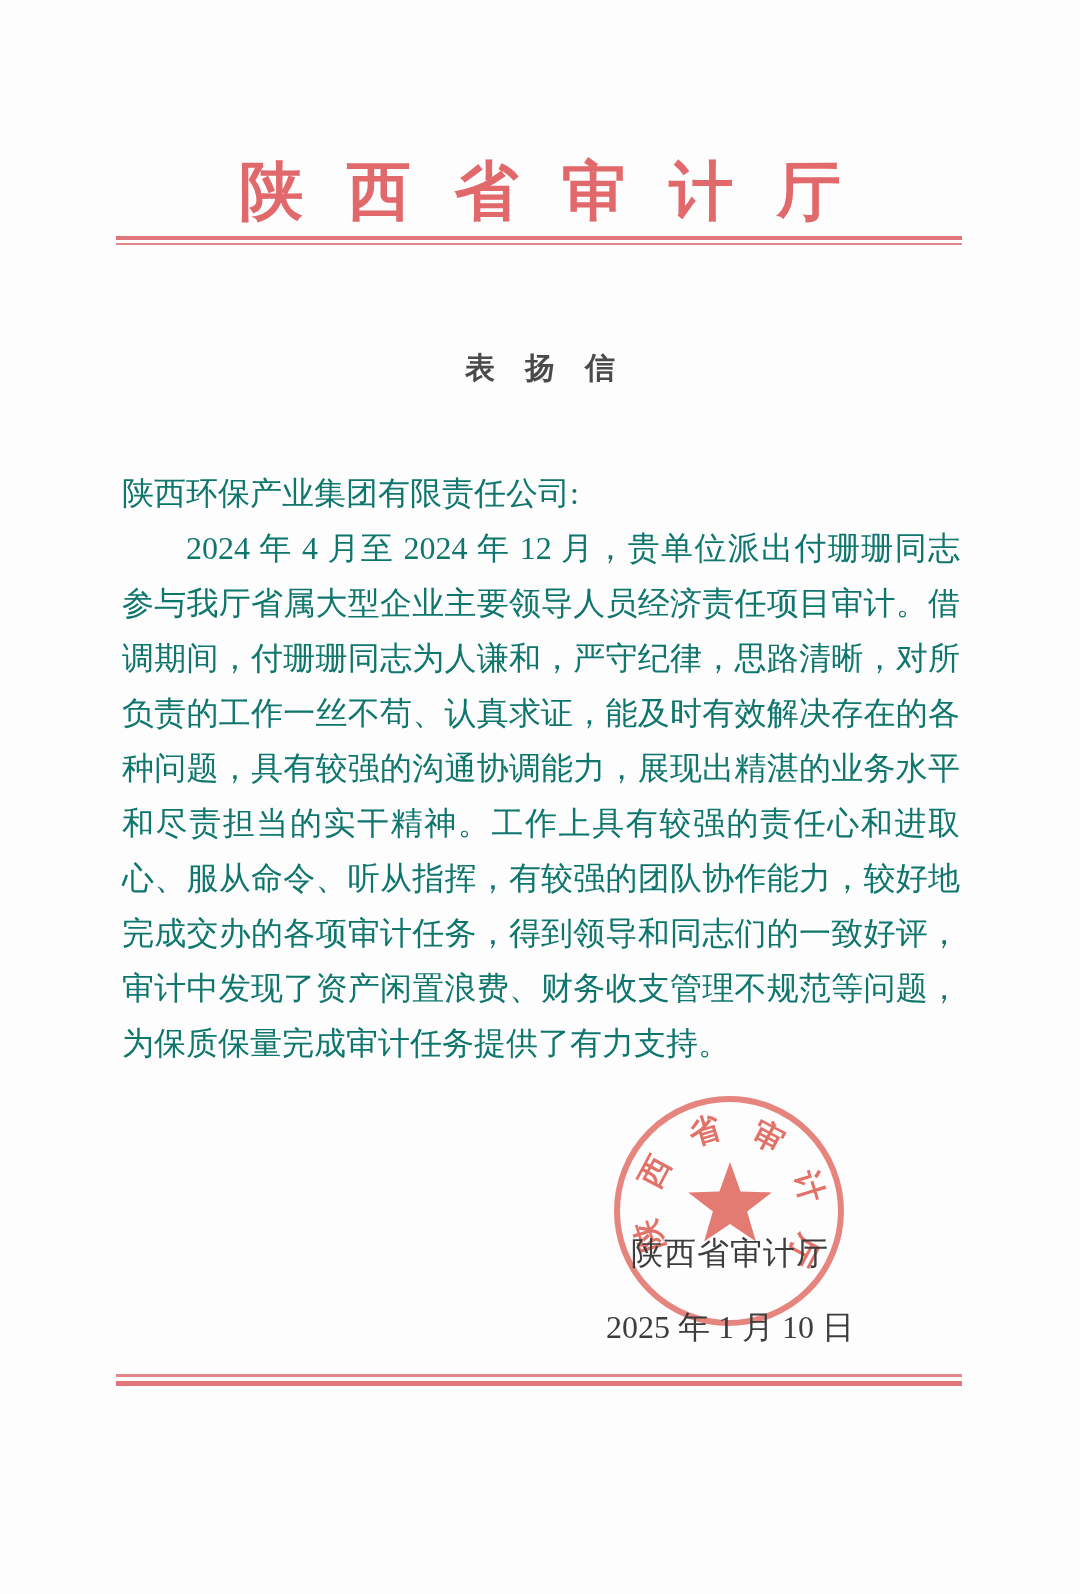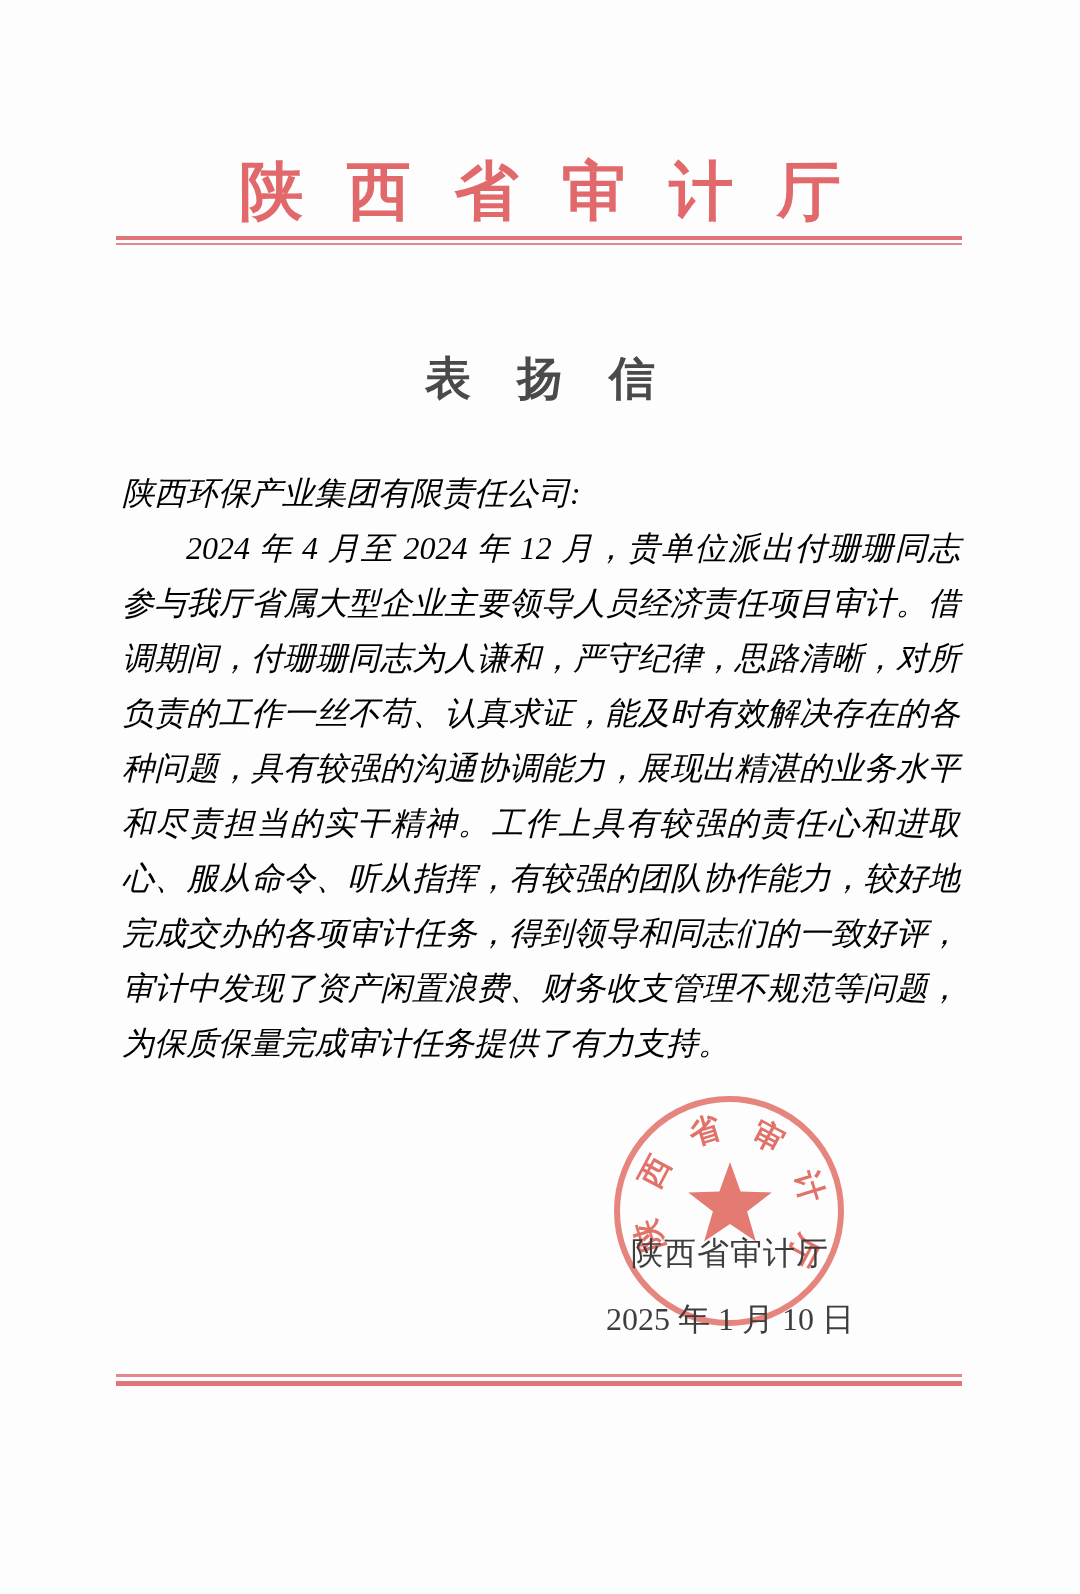--- a/index.html
+++ b/index.html
@@ -42,38 +42,37 @@
   .double-rule.bottom .thin  { height: 3px; background: #e2888c; margin-bottom: 4px; }
   .double-rule.bottom .thick { height: 5px; background: #e0767a; }
   
   .doc-title {
     position: absolute;
     top: 348px;
     left: 0;
     width: 100%;
     margin: 0;
     text-align: center;
-    font-size: 46px;
+    font-size: 30px;
     font-weight: 700;
     color: #4a4a4a;
     letter-spacing: 1.0em;
     text-indent: 1.0em;
     white-space: nowrap;
   }
   
   .body {
     position: absolute;
     top: 466px;
     left: 122px;
     width: 838px;
     font-size: 32px;
     line-height: 55px;
-    color: #000000;
+    color: #0f766e;
     text-align: justify;
-    font-style: italic;
   }
   .body p { margin: 0; }
   .body .para { text-indent: 2em; }
   
   .seal {
     position: absolute;
     left: 608px;
     top: 1090px;
     width: 242px;
     height: 242px;
@@ -106,21 +105,21 @@
     top: 1232px;
     width: 344px;
     text-align: center;
     color: #3d3d3d;
   }
   .closing .signature {
     font-size: 32px;
     letter-spacing: 1px;
   }
   .closing .date {
-    margin-top: 22px;
+    margin-top: 30px;
     font-size: 32px;
   }
 </style>
 </head>
 <body>
 
 <div class="page">
 
   <div class="letterhead">陕西省审计厅</div>
 

